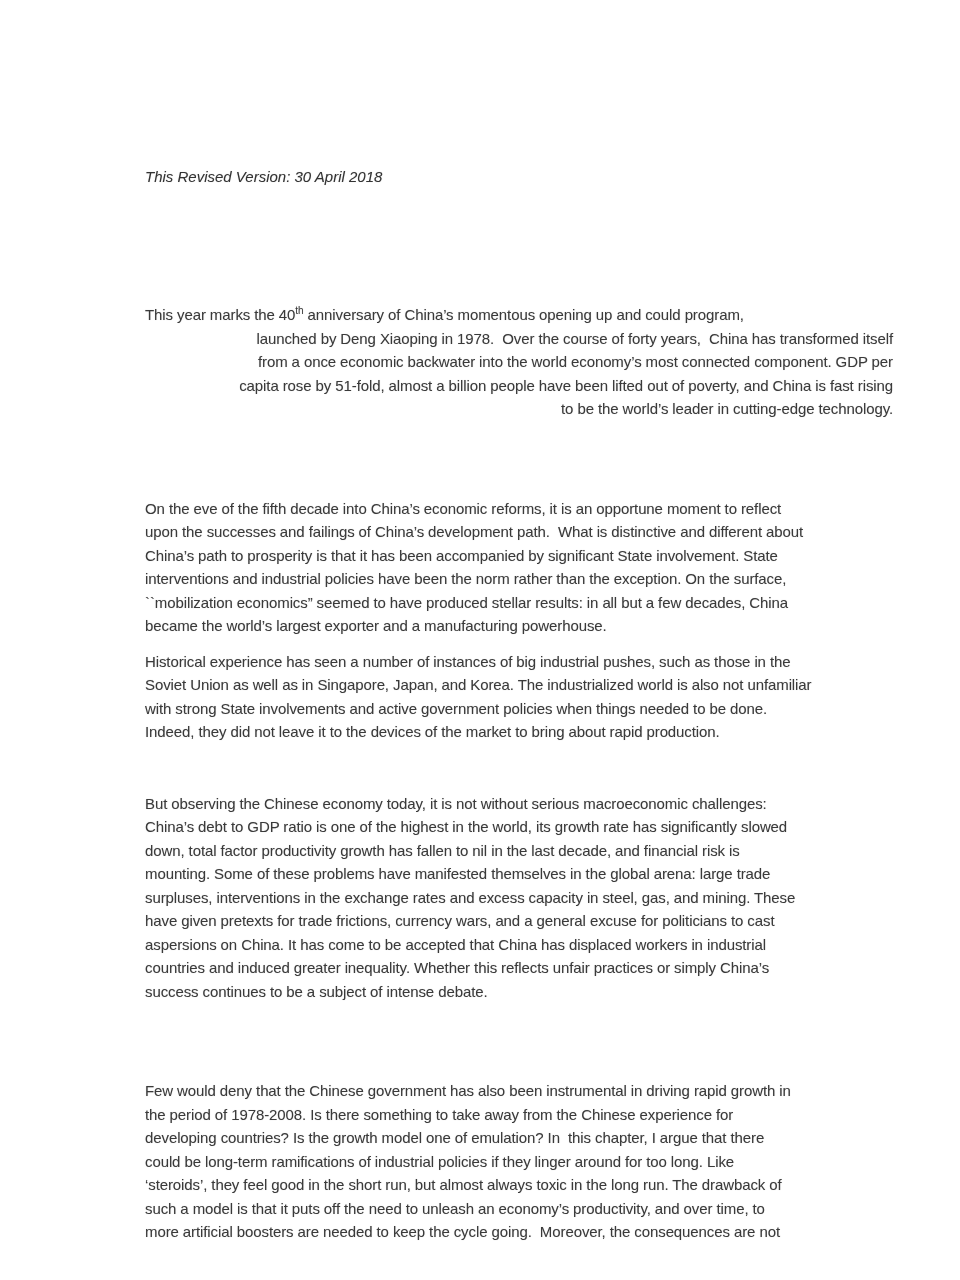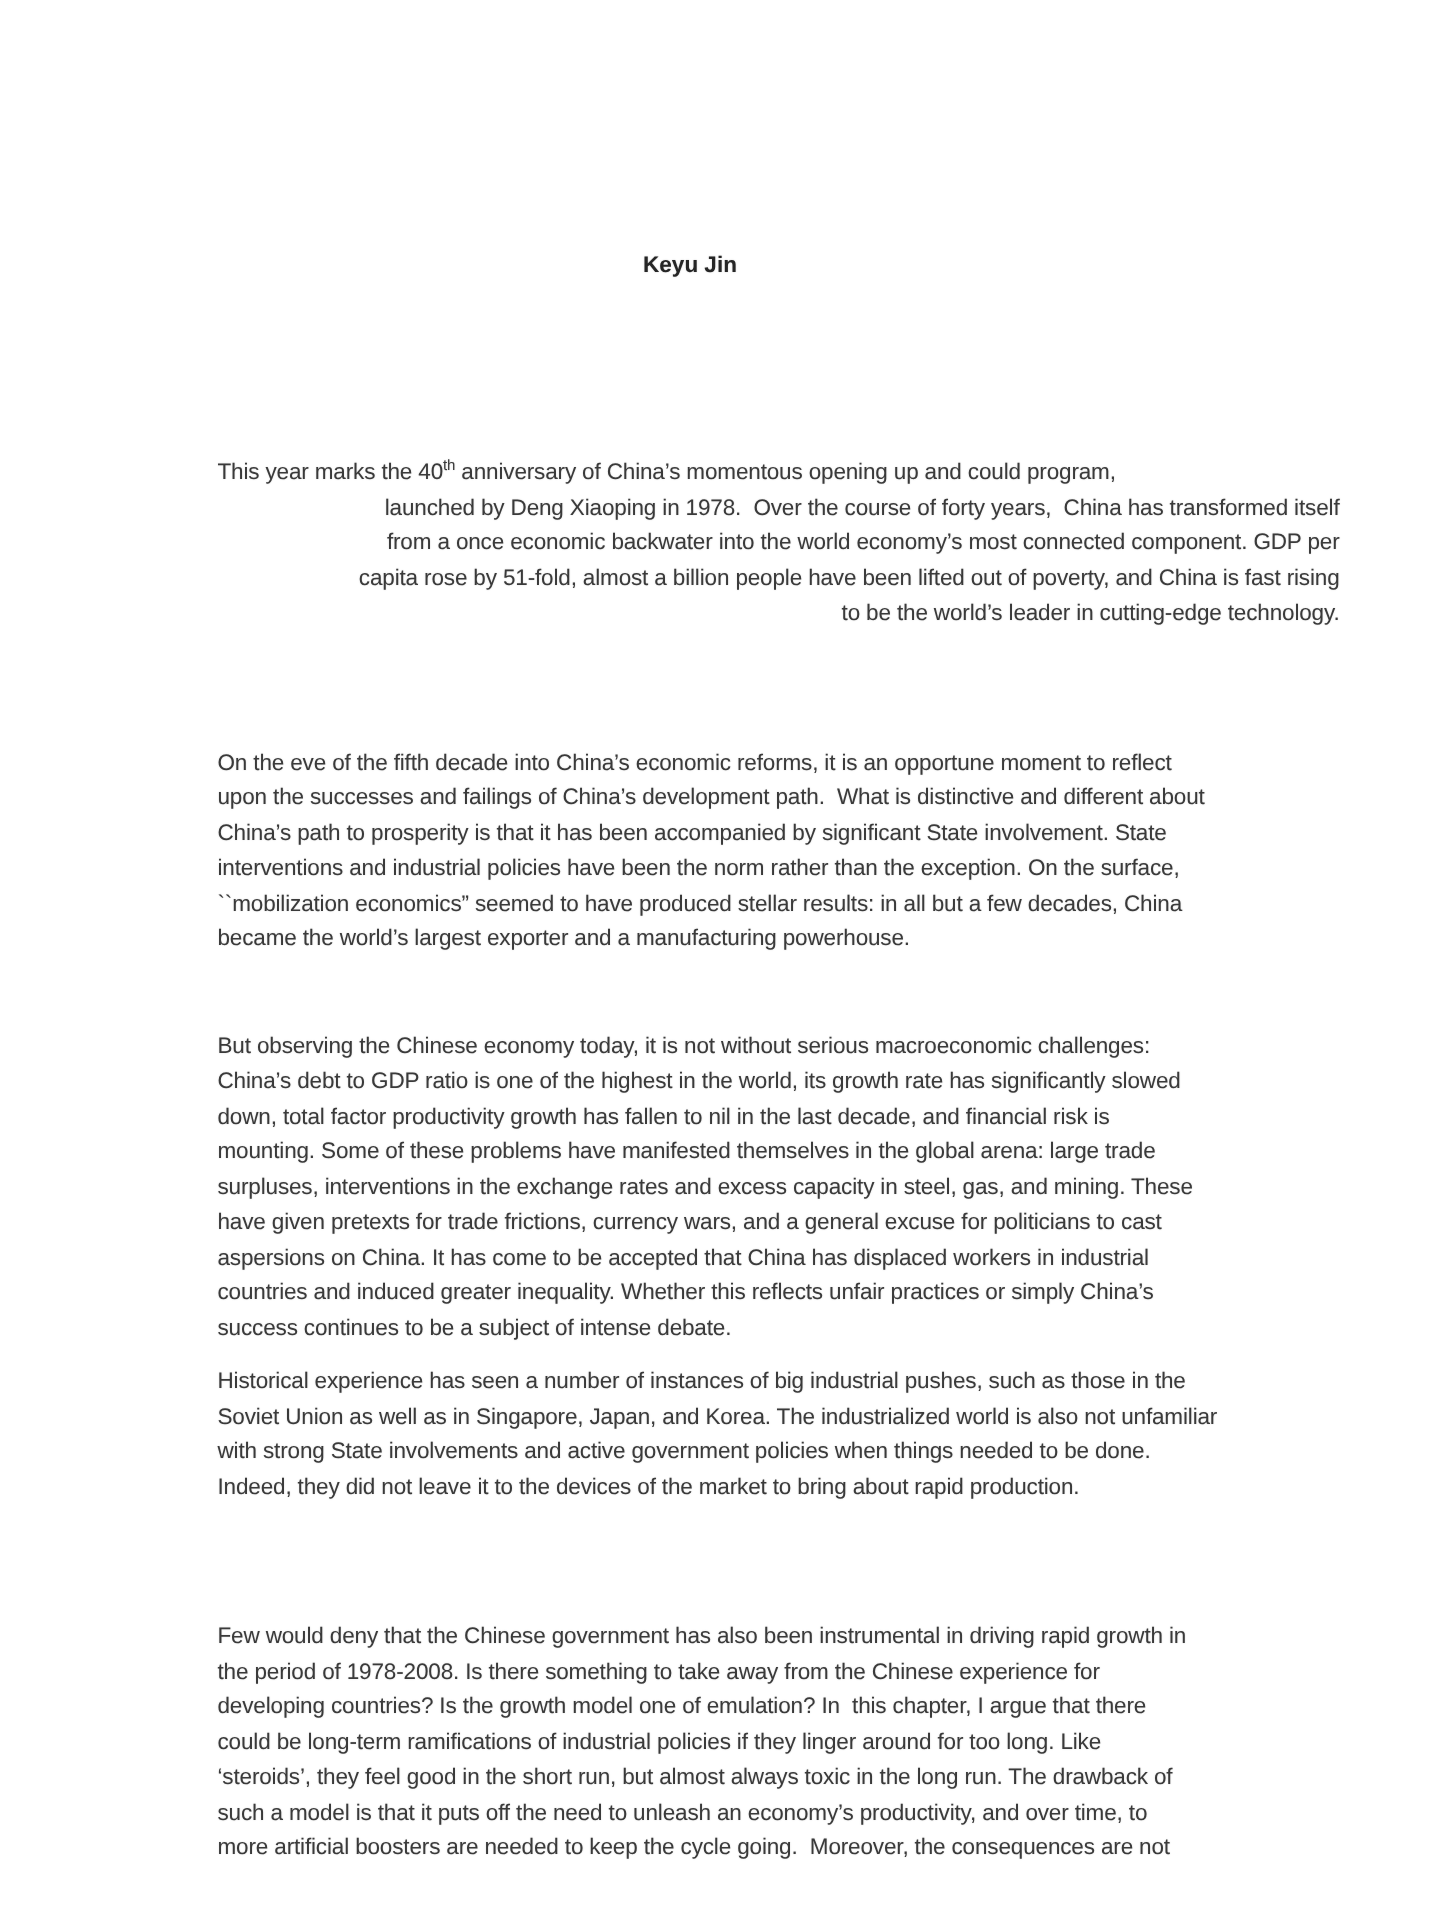--- a/index.html
+++ b/index.html
@@ -62,50 +62,50 @@
     line-height: 0;
     vertical-align: 6px;
   }
 </style>
 </head>
 <body>
 
 <div class="page">
 
   <div class="header-block">
-    <div class="doc-author">Keyu Jin</div>
   </div>
 
+  <div class="revision-line">This Revised Version: 30 April 2018</div>
 
   <p class="para p1"><span>This year marks the 40</span><sup class="ord">th</sup><span> anniversary of China’s momentous opening up and could program,</span><span class="rest">launched by Deng Xiaoping in 1978.  Over the course of forty years,  China has transformed itself
 from a once economic backwater into the world economy’s most connected component. GDP per
 capita rose by 51-fold, almost a billion people have been lifted out of poverty, and China is fast rising
 to be the world’s leader in cutting-edge technology.</span></p>
 
   <p class="para p2">On the eve of the fifth decade into China’s economic reforms, it is an opportune moment to reflect
 upon the successes and failings of China’s development path.  What is distinctive and different about
 China’s path to prosperity is that it has been accompanied by significant State involvement. State
 interventions and industrial policies have been the norm rather than the exception. On the surface,
 ``mobilization economics” seemed to have produced stellar results: in all but a few decades, China
 became the world’s largest exporter and a manufacturing powerhouse.</p>
 
+  <p class="para p4">Historical experience has seen a number of instances of big industrial pushes, such as those in the
+Soviet Union as well as in Singapore, Japan, and Korea. The industrialized world is also not unfamiliar
+with strong State involvements and active government policies when things needed to be done.
+Indeed, they did not leave it to the devices of the market to bring about rapid production.</p>
+
   <p class="para p3">But observing the Chinese economy today, it is not without serious macroeconomic challenges:
 China’s debt to GDP ratio is one of the highest in the world, its growth rate has significantly slowed
 down, total factor productivity growth has fallen to nil in the last decade, and financial risk is
 mounting. Some of these problems have manifested themselves in the global arena: large trade
 surpluses, interventions in the exchange rates and excess capacity in steel, gas, and mining. These
 have given pretexts for trade frictions, currency wars, and a general excuse for politicians to cast
 aspersions on China. It has come to be accepted that China has displaced workers in industrial
 countries and induced greater inequality. Whether this reflects unfair practices or simply China’s
 success continues to be a subject of intense debate.</p>
-
-  <p class="para p4">Historical experience has seen a number of instances of big industrial pushes, such as those in the
-Soviet Union as well as in Singapore, Japan, and Korea. The industrialized world is also not unfamiliar
-with strong State involvements and active government policies when things needed to be done.
-Indeed, they did not leave it to the devices of the market to bring about rapid production.</p>
 
   <p class="para p5">Few would deny that the Chinese government has also been instrumental in driving rapid growth in
 the period of 1978-2008. Is there something to take away from the Chinese experience for
 developing countries? Is the growth model one of emulation? In  this chapter, I argue that there
 could be long-term ramifications of industrial policies if they linger around for too long. Like
 ‘steroids’, they feel good in the short run, but almost always toxic in the long run. The drawback of
 such a model is that it puts off the need to unleash an economy’s productivity, and over time, to
 more artificial boosters are needed to keep the cycle going.  Moreover, the consequences are not</p>
 
 </div>

